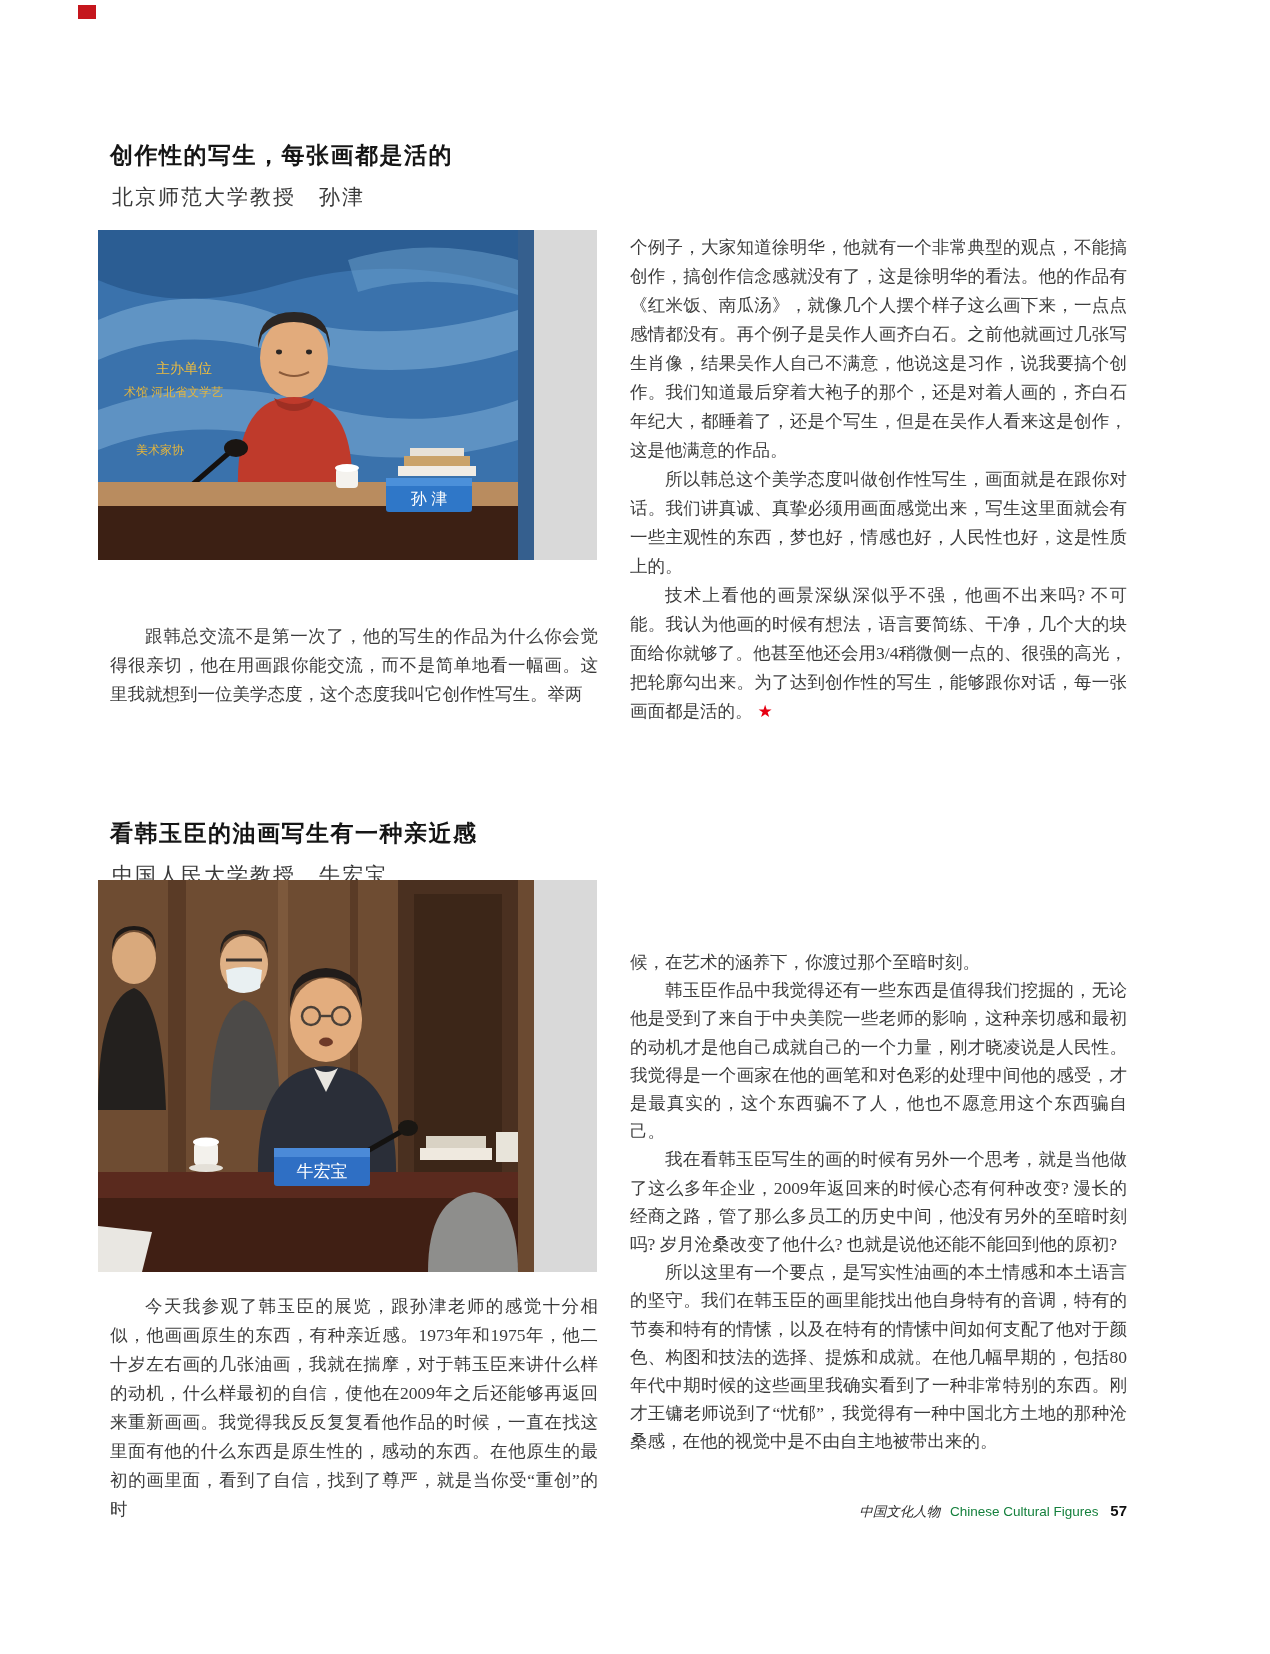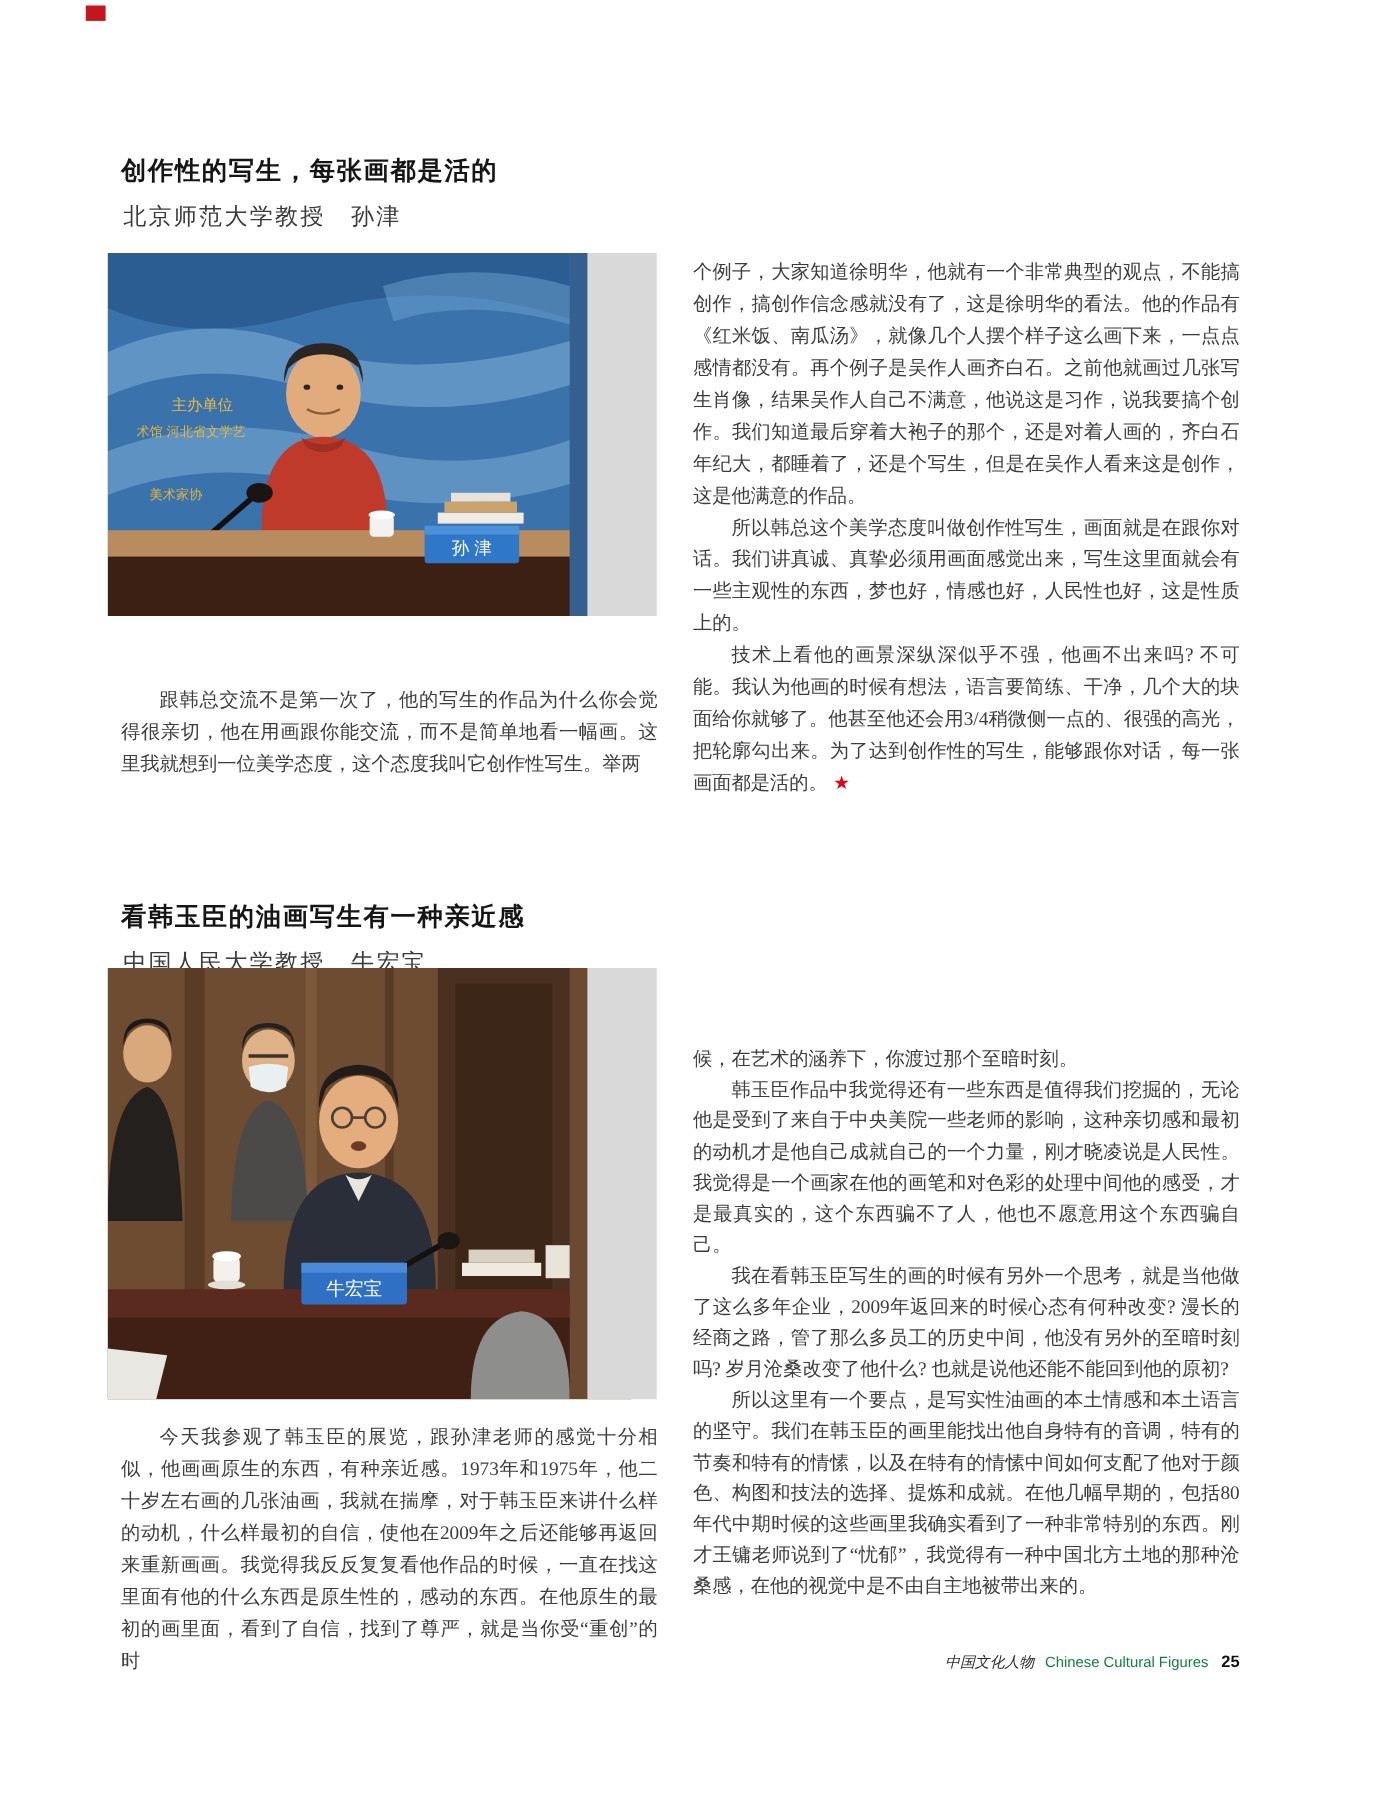--- a/index.html
+++ b/index.html
@@ -177,16 +177,16 @@
   <div class="bodytext col-right lh2" style="top:925px;margin-top:23px;">
     <p>候，在艺术的涵养下，你渡过那个至暗时刻。</p>
     <p class="indent">韩玉臣作品中我觉得还有一些东西是值得我们挖掘的，无论他是受到了来自于中央美院一些老师的影响，这种亲切感和最初的动机才是他自己成就自己的一个力量，刚才晓凌说是人民性。我觉得是一个画家在他的画笔和对色彩的处理中间他的感受，才是最真实的，这个东西骗不了人，他也不愿意用这个东西骗自己。</p>
     <p class="indent">我在看韩玉臣写生的画的时候有另外一个思考，就是当他做了这么多年企业，2009年返回来的时候心态有何种改变? 漫长的经商之路，管了那么多员工的历史中间，他没有另外的至暗时刻吗? 岁月沧桑改变了他什么? 也就是说他还能不能回到他的原初?</p>
     <p class="indent">所以这里有一个要点，是写实性油画的本土情感和本土语言的坚守。我们在韩玉臣的画里能找出他自身特有的音调，特有的节奏和特有的情愫，以及在特有的情愫中间如何支配了他对于颜色、构图和技法的选择、提炼和成就。在他几幅早期的，包括80年代中期时候的这些画里我确实看到了一种非常特别的东西。刚才王镛老师说到了“忧郁”，我觉得有一种中国北方土地的那种沧桑感，在他的视觉中是不由自主地被带出来的。</p>
   </div>
 
   <div class="footer">
     <span class="cn">中国文化人物</span>
     <span class="en">Chinese Cultural Figures</span>
-    <span class="num">25</span>
+    <span class="num">57</span>
   </div>
 
 </div>
 
 </body></html>

